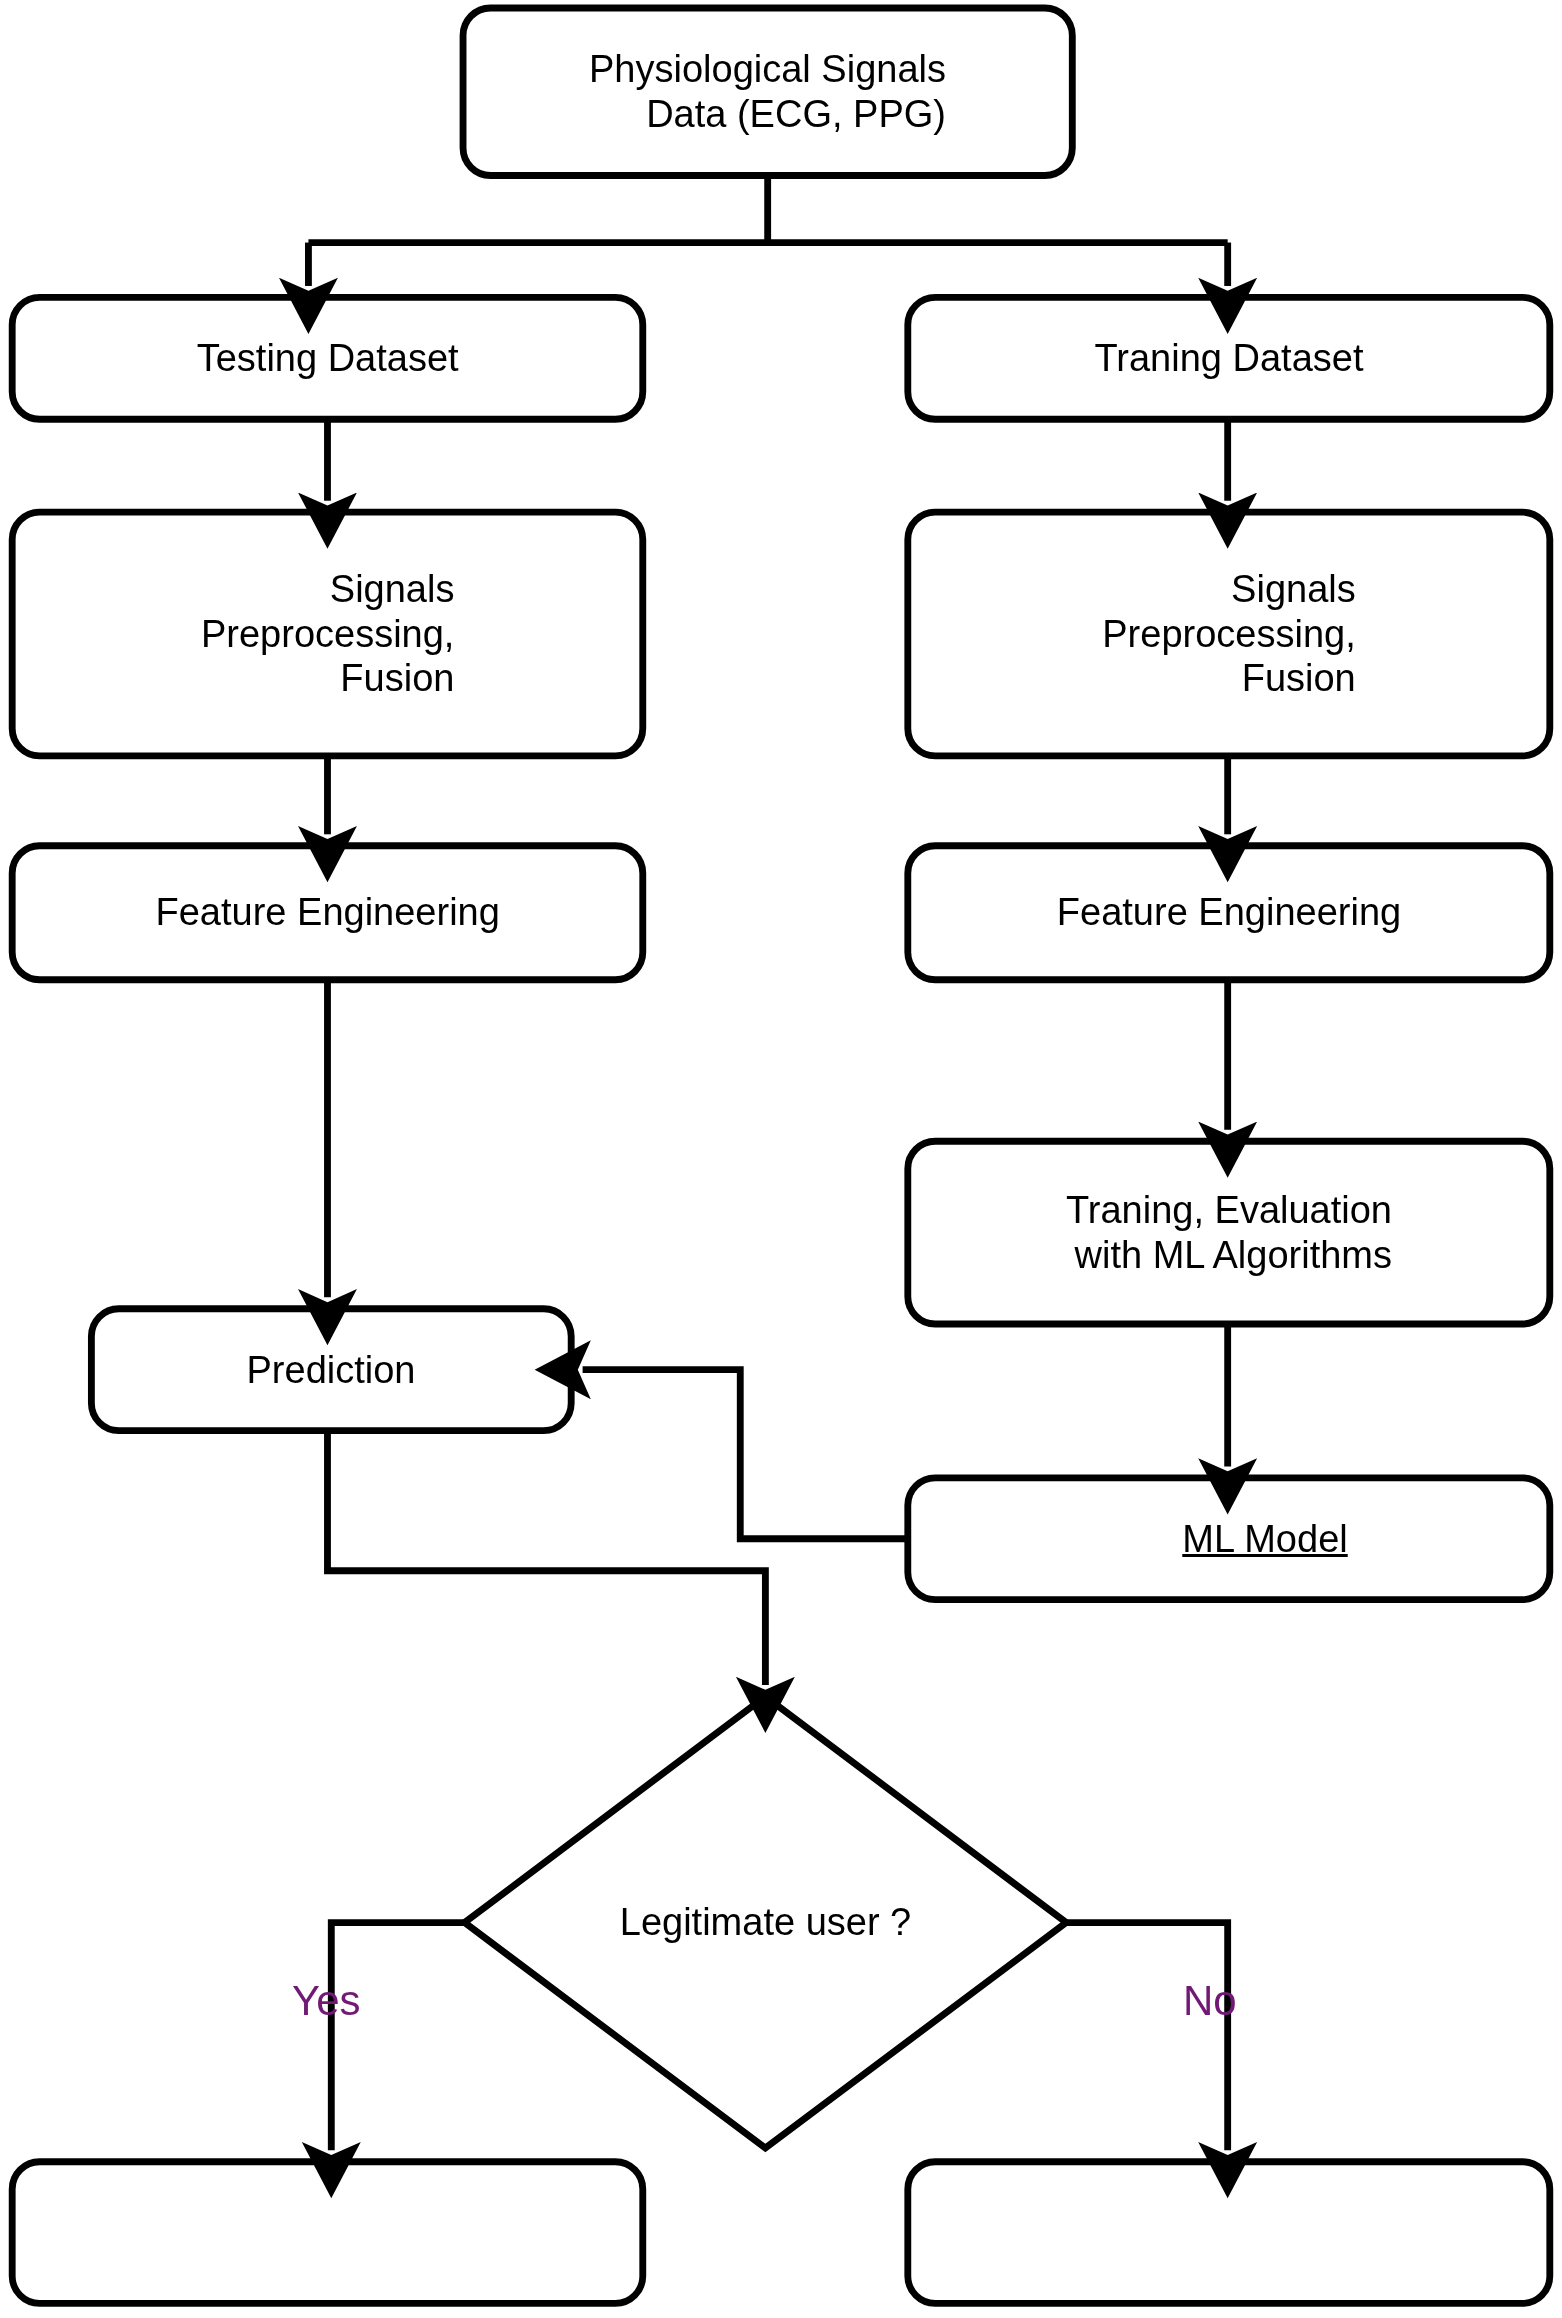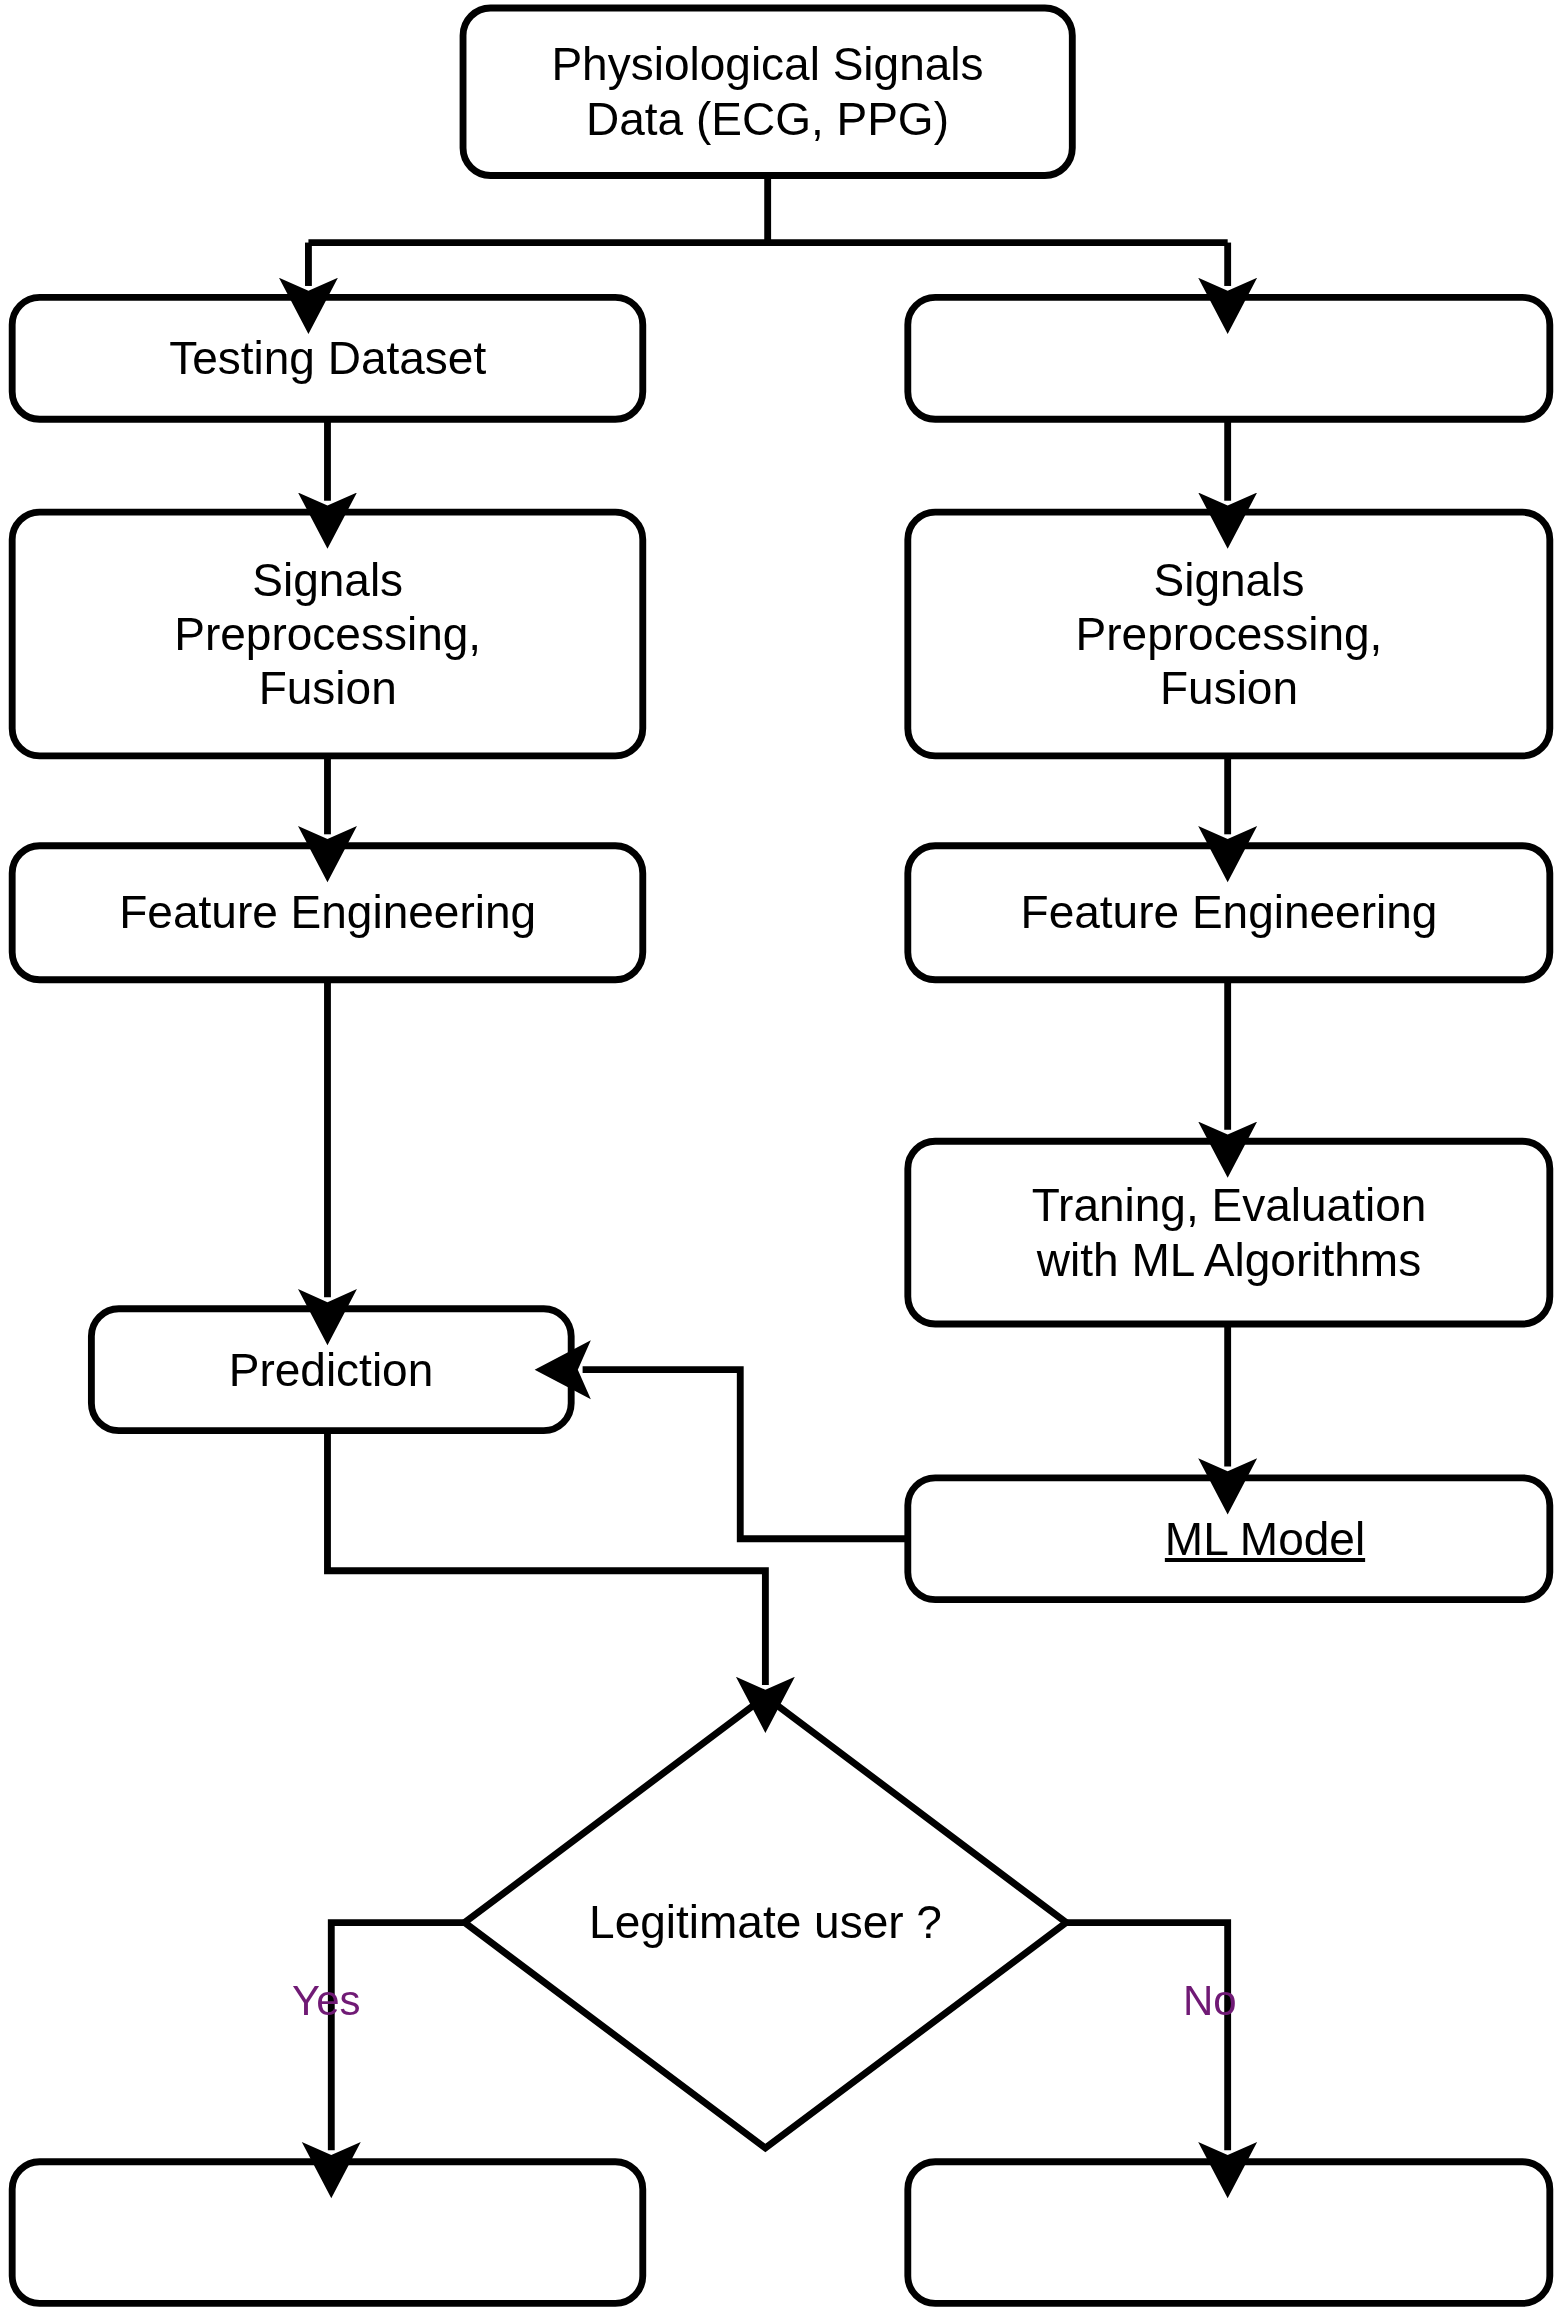--- a/index.html
+++ b/index.html
@@ -1,22 +1,22 @@
 <!DOCTYPE html>
 <html style="font-size:12.2px"><head>
 <meta charset="utf-8">
 <style>
   html,body{margin:0;padding:0;background:#ffffff;}
   body{font-family:"Liberation Sans",sans-serif;}
   #stage{position:relative;width:1562px;height:2319px;background:#fff;overflow:hidden;}
   #stage svg{position:absolute;left:0;top:0;width:1562px;height:2319px;}
   .nodelabel{
     position:absolute;display:flex;align-items:center;justify-content:center;
-    text-align:center;color:#000;line-height:1.18;
-    font-family:"Liberation Sans",sans-serif;font-size:46px;
+    text-align:right;color:#000;line-height:1.18;
+    font-family:"Liberation Sans",sans-serif;font-size:38px;
     white-space:pre-line;pointer-events:none;
   }
   .edgelabel{
     position:absolute;color:#701a75;font-family:"Liberation Sans",sans-serif;
     font-size:42px;line-height:1;white-space:nowrap;
   }
 </style>
 </head>
 <body>
 
@@ -59,20 +59,21 @@
       <path d="M1192,2020 L972,2020 L972,1798 L765,1798" marker-end="url(#arrow)"></path>
       <path d="M430,1878 L430,2062 L1005,2062 L1005,2212" marker-end="url(#arrow)"></path>
       <path d="M610,2524 L435,2524 L435,2823" marker-end="url(#arrow)"></path>
       <path d="M1400,2524 L1612,2524 L1612,2823" marker-end="url(#arrow)"></path>
     </g>
   </svg>
 
   <div class="nodelabel" style="left:463px;top:7.6px;width:609px;height:168px;">Physiological Signals
 Data (ECG, PPG)</div>
   <div class="nodelabel" style="left:12.2px;top:297px;width:631px;height:122px;">Testing Dataset</div>
+  <div class="nodelabel" style="left:908px;top:297px;width:642px;height:122px;">Traning Dataset</div>
   <div class="nodelabel" style="left:12.2px;top:512px;width:631px;height:244px;">Signals
 Preprocessing,
 Fusion</div>
   <div class="nodelabel" style="left:908px;top:512px;width:642px;height:244px;">Signals
 Preprocessing,
 Fusion</div>
   <div class="nodelabel" style="left:12.2px;top:845px;width:631px;height:134px;">Feature Engineering</div>
   <div class="nodelabel" style="left:908px;top:845px;width:642px;height:134px;">Feature Engineering</div>
   <div class="nodelabel" style="left:91px;top:1309px;width:480px;height:122px;">Prediction</div>
   <div class="nodelabel" style="left:908px;top:1141px;width:642px;height:183px;">Traning, Evaluation

